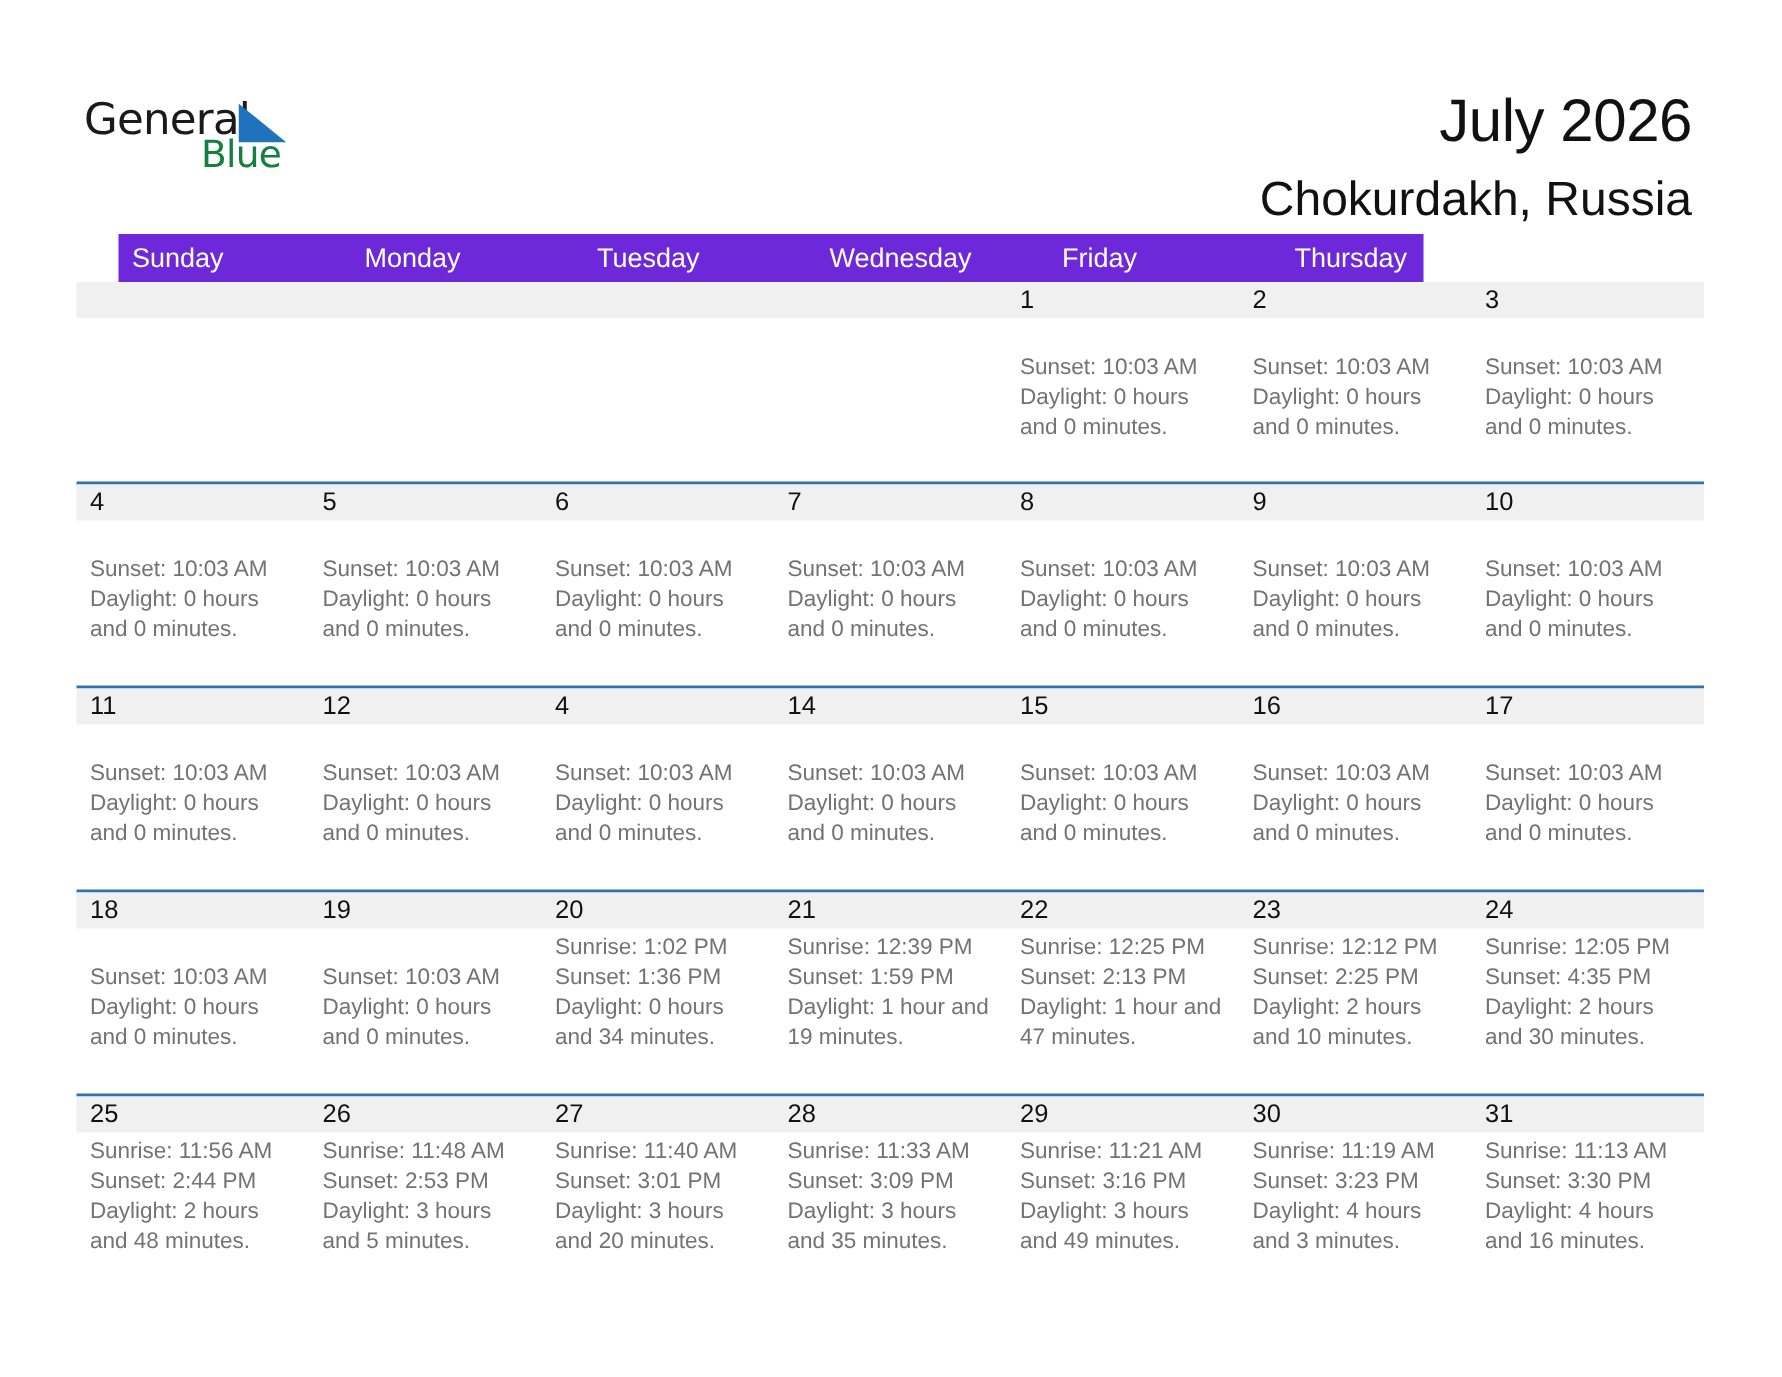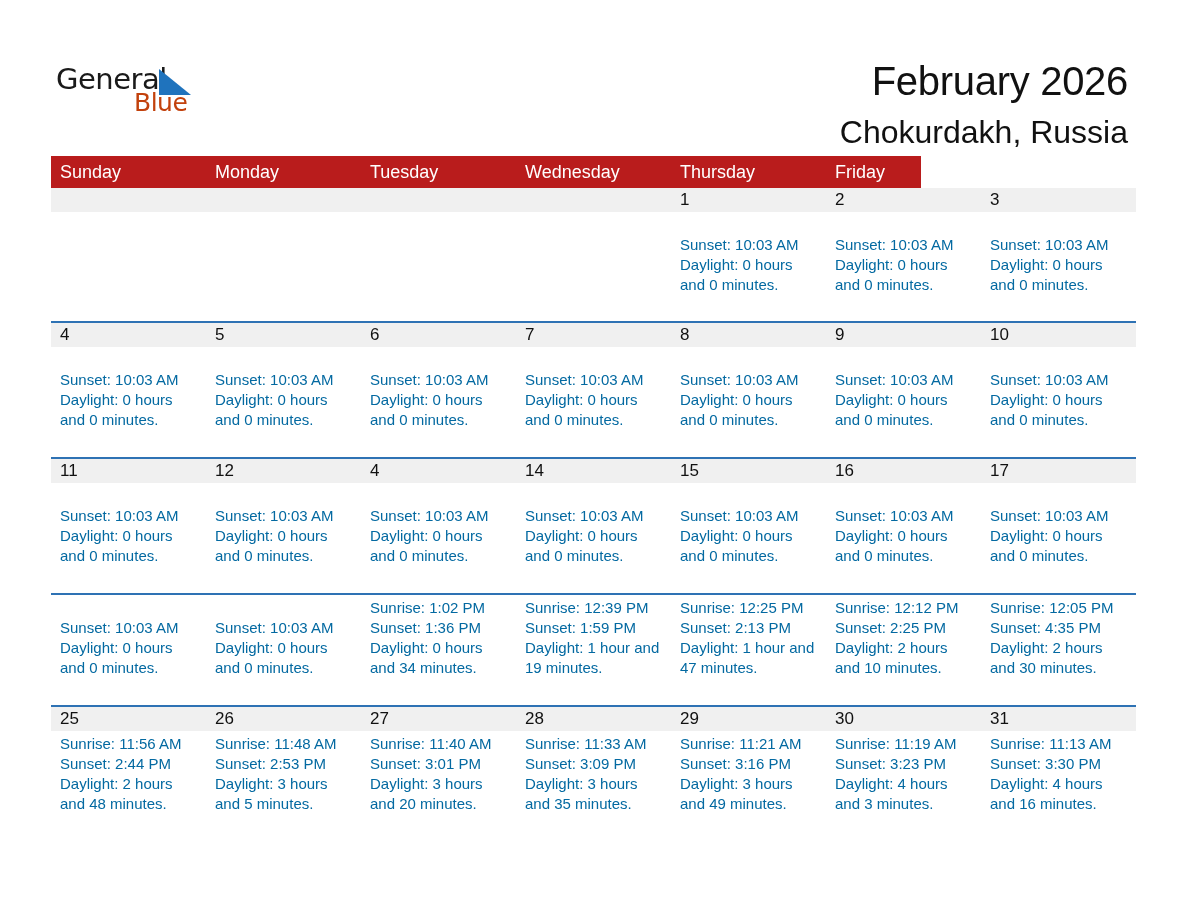--- a/index.html
+++ b/index.html
@@ -3,66 +3,66 @@
 <meta charset="utf-8">
 <style>
   html, body { margin: 0; padding: 0; background: #ffffff; }
   body { width: 1188px; height: 918px; position: relative; overflow: hidden;
          font-family: "Liberation Sans", "DejaVu Sans", sans-serif; color: #111; }
 
   .logo { position: absolute; left: 56px; top: 64px; width: 140px; height: 56px; }
   .logo .general { position: absolute; left: 0; top: 0; font-family: "DejaVu Sans", sans-serif;
                    font-size: 29px; color: #1a1a1a; letter-spacing: -0.5px; line-height: 30px; }
   .logo .blue { position: absolute; left: 78px; top: 24px; font-family: "DejaVu Sans", sans-serif;
-                font-size: 25px; color: #c2410c; letter-spacing: -0.5px; line-height: 30px; }
+                font-size: 25px; color: #15803d; letter-spacing: -0.5px; line-height: 30px; }
   .logo svg { position: absolute; left: 103px; top: 5px; }
 
   .title { position: absolute; right: 60px; top: 58px; font-size: 40px; line-height: 46px;
            color: #111; font-family: "Liberation Sans", sans-serif; letter-spacing: -0.3px; }
   .subtitle { position: absolute; right: 60px; top: 118px; font-size: 32px; line-height: 28px;
               color: #111; font-family: "Liberation Sans", sans-serif; }
 
   .cal { position: absolute; left: 51px; top: 156px; width: 1086px; }
-  .head-row { display: grid; grid-template-columns: repeat(7, 155px); background: #b91c1c;
-              height: 32px; width: 870px; }
+  .head-row { display: grid; grid-template-columns: repeat(7, 155px); background: #6d28d9;
+              height: 32px; width: 870px; margin-left: 28px; }
   .head-row .dname { color: #ffffff; font-size: 18px; line-height: 32px; padding-left: 9px; }
 
   .week { width: 1085px; }
   .week + .week { border-top: 2px solid #2e72b4; }
   .num-row { display: grid; grid-template-columns: repeat(7, 155px); background: #f0f0f0;
              height: 24px; }
   .num-row .num { font-size: 17px; line-height: 24px; padding-left: 9px; color: #111; }
   .info-row { display: grid; grid-template-columns: repeat(7, 155px); height: 110px; }
   .week.first .info-row { height: 109px; }
-  .cell { padding-left: 9px; padding-top: 3px; font-size: 15px; line-height: 20px; color: #0369a1; }
+  .cell { padding-left: 9px; padding-top: 3px; font-size: 15px; line-height: 20px; color: #737373; }
   .cell .l { display: block; white-space: nowrap; }
   .cell.nosun { padding-top: 23px; }
 </style>
 </head>
 <body>
 
 <div class="logo">
   <span class="general">General</span>
   <svg width="32" height="26" viewBox="0 0 32 26">
     <polygon points="0,0 0,26 32,26" fill="#1f73bd"></polygon>
   </svg>
   <span class="blue">Blue</span>
 </div>
 
-<div class="title">February 2026</div>
+<div class="title">July 2026</div>
 <div class="subtitle">Chokurdakh, Russia</div>
 
 <div class="cal">
   <div class="head-row" id="head-row">
       <div class="dname">Sunday</div>
       <div class="dname">Monday</div>
       <div class="dname">Tuesday</div>
       <div class="dname">Wednesday</div>
+      <div class="dname">Friday</div>
       <div class="dname">Thursday</div>
-      <div class="dname">Friday</div>
       <div class="dname">Saturday</div>
     </div>
   <div id="weeks">
       <div class="week first">
         <div class="num-row">
           <div class="num"></div>
           <div class="num"></div>
           <div class="num"></div>
           <div class="num"></div>
           <div class="num">1</div>
@@ -181,20 +181,29 @@
             <span class="l">and 0 minutes.</span>
           </div>
           <div class="cell nosun">
             <span class="l">Sunset: 10:03 AM</span>
             <span class="l">Daylight: 0 hours</span>
             <span class="l">and 0 minutes.</span>
           </div>
         </div>
       </div>
       <div class="week">
+        <div class="num-row">
+          <div class="num">18</div>
+          <div class="num">19</div>
+          <div class="num">20</div>
+          <div class="num">21</div>
+          <div class="num">22</div>
+          <div class="num">23</div>
+          <div class="num">24</div>
+        </div>
         <div class="info-row">
           <div class="cell nosun">
             <span class="l">Sunset: 10:03 AM</span>
             <span class="l">Daylight: 0 hours</span>
             <span class="l">and 0 minutes.</span>
           </div>
           <div class="cell nosun">
             <span class="l">Sunset: 10:03 AM</span>
             <span class="l">Daylight: 0 hours</span>
             <span class="l">and 0 minutes.</span>

